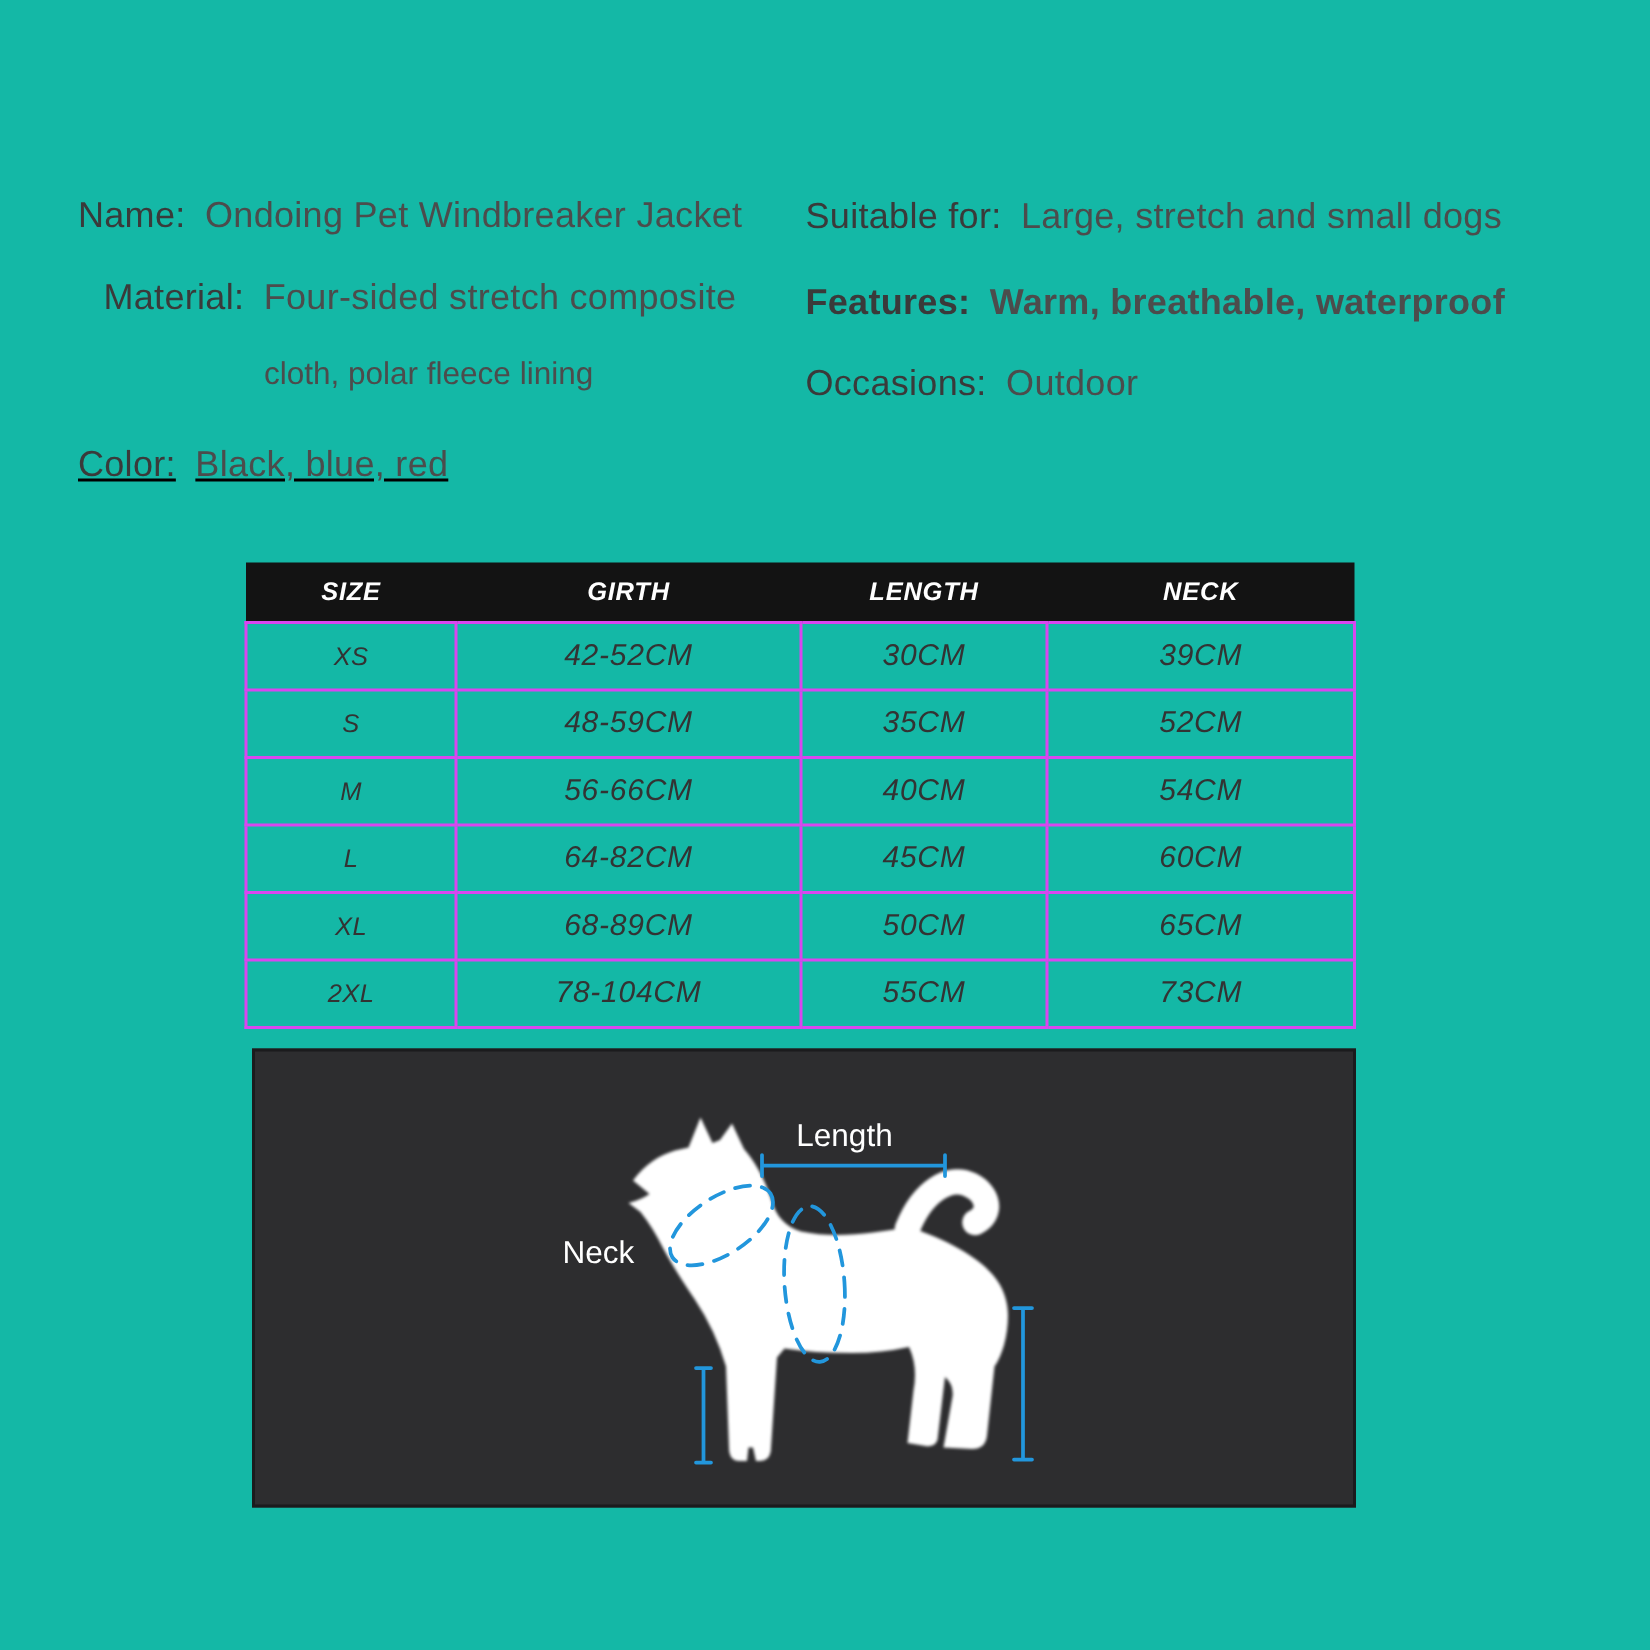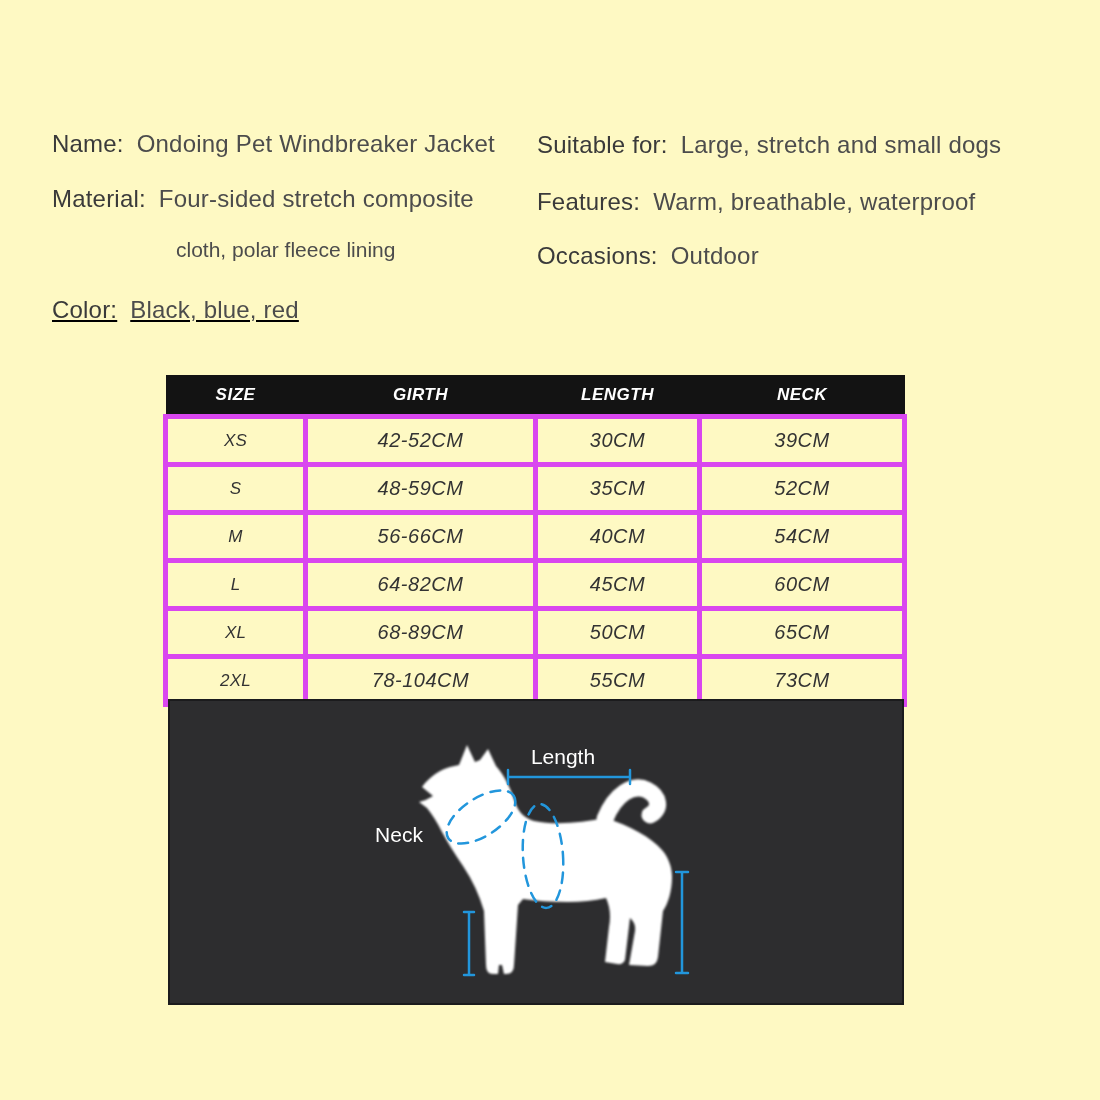--- a/index.html
+++ b/index.html
@@ -1,19 +1,19 @@
 <!DOCTYPE html>
 <html style="--accent: #2296dc; --panel-bg: #2d2d2f; --dog: #ffffff; --header-bg: #131313; --header-fg: #ffffff;"><head>
 <meta charset="utf-8">
 <style>
   html,body { margin:0; padding:0; }
   .screen {
     position: relative;
     width: 1100px; height: 1100px;
-    background: #fef9c3;
+    background: #14b8a6;
     font-family: "Liberation Sans", sans-serif;
     overflow: hidden;
   }
   
   .info-row {
     position: absolute;
     display: flex;
     align-items: baseline;
     gap: 13px;
     white-space: nowrap;
@@ -34,21 +34,21 @@
   .size-table thead th {
     background: var(--header-bg, #131313);
     color: var(--header-fg, #ffffff);
     font-size: 17px;
     font-weight: bold;
     letter-spacing: 0.5px;
     height: 37px;
     border: none;
   }
   .size-table tbody td {
-    border: 5px solid #d946ef;
+    border: 2px solid #d946ef;
     height: 41px;
     text-align: center;
     vertical-align: middle;
     font-size: 20px;
     color: #333333;
     letter-spacing: 0.5px;
   }
   .size-table tbody td.size-col { font-size: 17px; letter-spacing: 0.2px; }
 
   
@@ -70,35 +70,35 @@
 </style>
 </head>
 <body>
 
 <div class="screen">
 
   <div class="info-row" style="left:52px; top:130px;">
     <span class="info-label">Name:</span>
     <span class="info-value">Ondoing Pet Windbreaker Jacket</span>
   </div>
-  <div class="info-row" style="left:52px; top:185px;">
+  <div class="info-row" style="left:69px; top:185px;">
     <span class="info-label">Material:</span>
     <span class="info-value">Four-sided stretch composite</span>
   </div>
   <div class="info-cont" style="left:176px; top:238px;">cloth, polar fleece lining</div>
   <div class="info-row" style="left:52px; top:296px;text-decoration:underline;">
     <span class="info-label">Color:</span>
     <span class="info-value">Black, blue, red</span>
   </div>
 
   <div class="info-row" style="left:537px; top:131px;justify-content:flex-end;">
     <span class="info-label">Suitable for:</span>
     <span class="info-value">Large, stretch and small dogs</span>
   </div>
-  <div class="info-row" style="left:537px; top:188px;">
+  <div class="info-row" style="left:537px; top:188px;font-weight:bold;">
     <span class="info-label">Features:</span>
     <span class="info-value">Warm, breathable, waterproof</span>
   </div>
   <div class="info-row" style="left:537px; top:242px;align-items:center;">
     <span class="info-label">Occasions:</span>
     <span class="info-value">Outdoor</span>
   </div>
 
   <table class="size-table">
     <colgroup>

